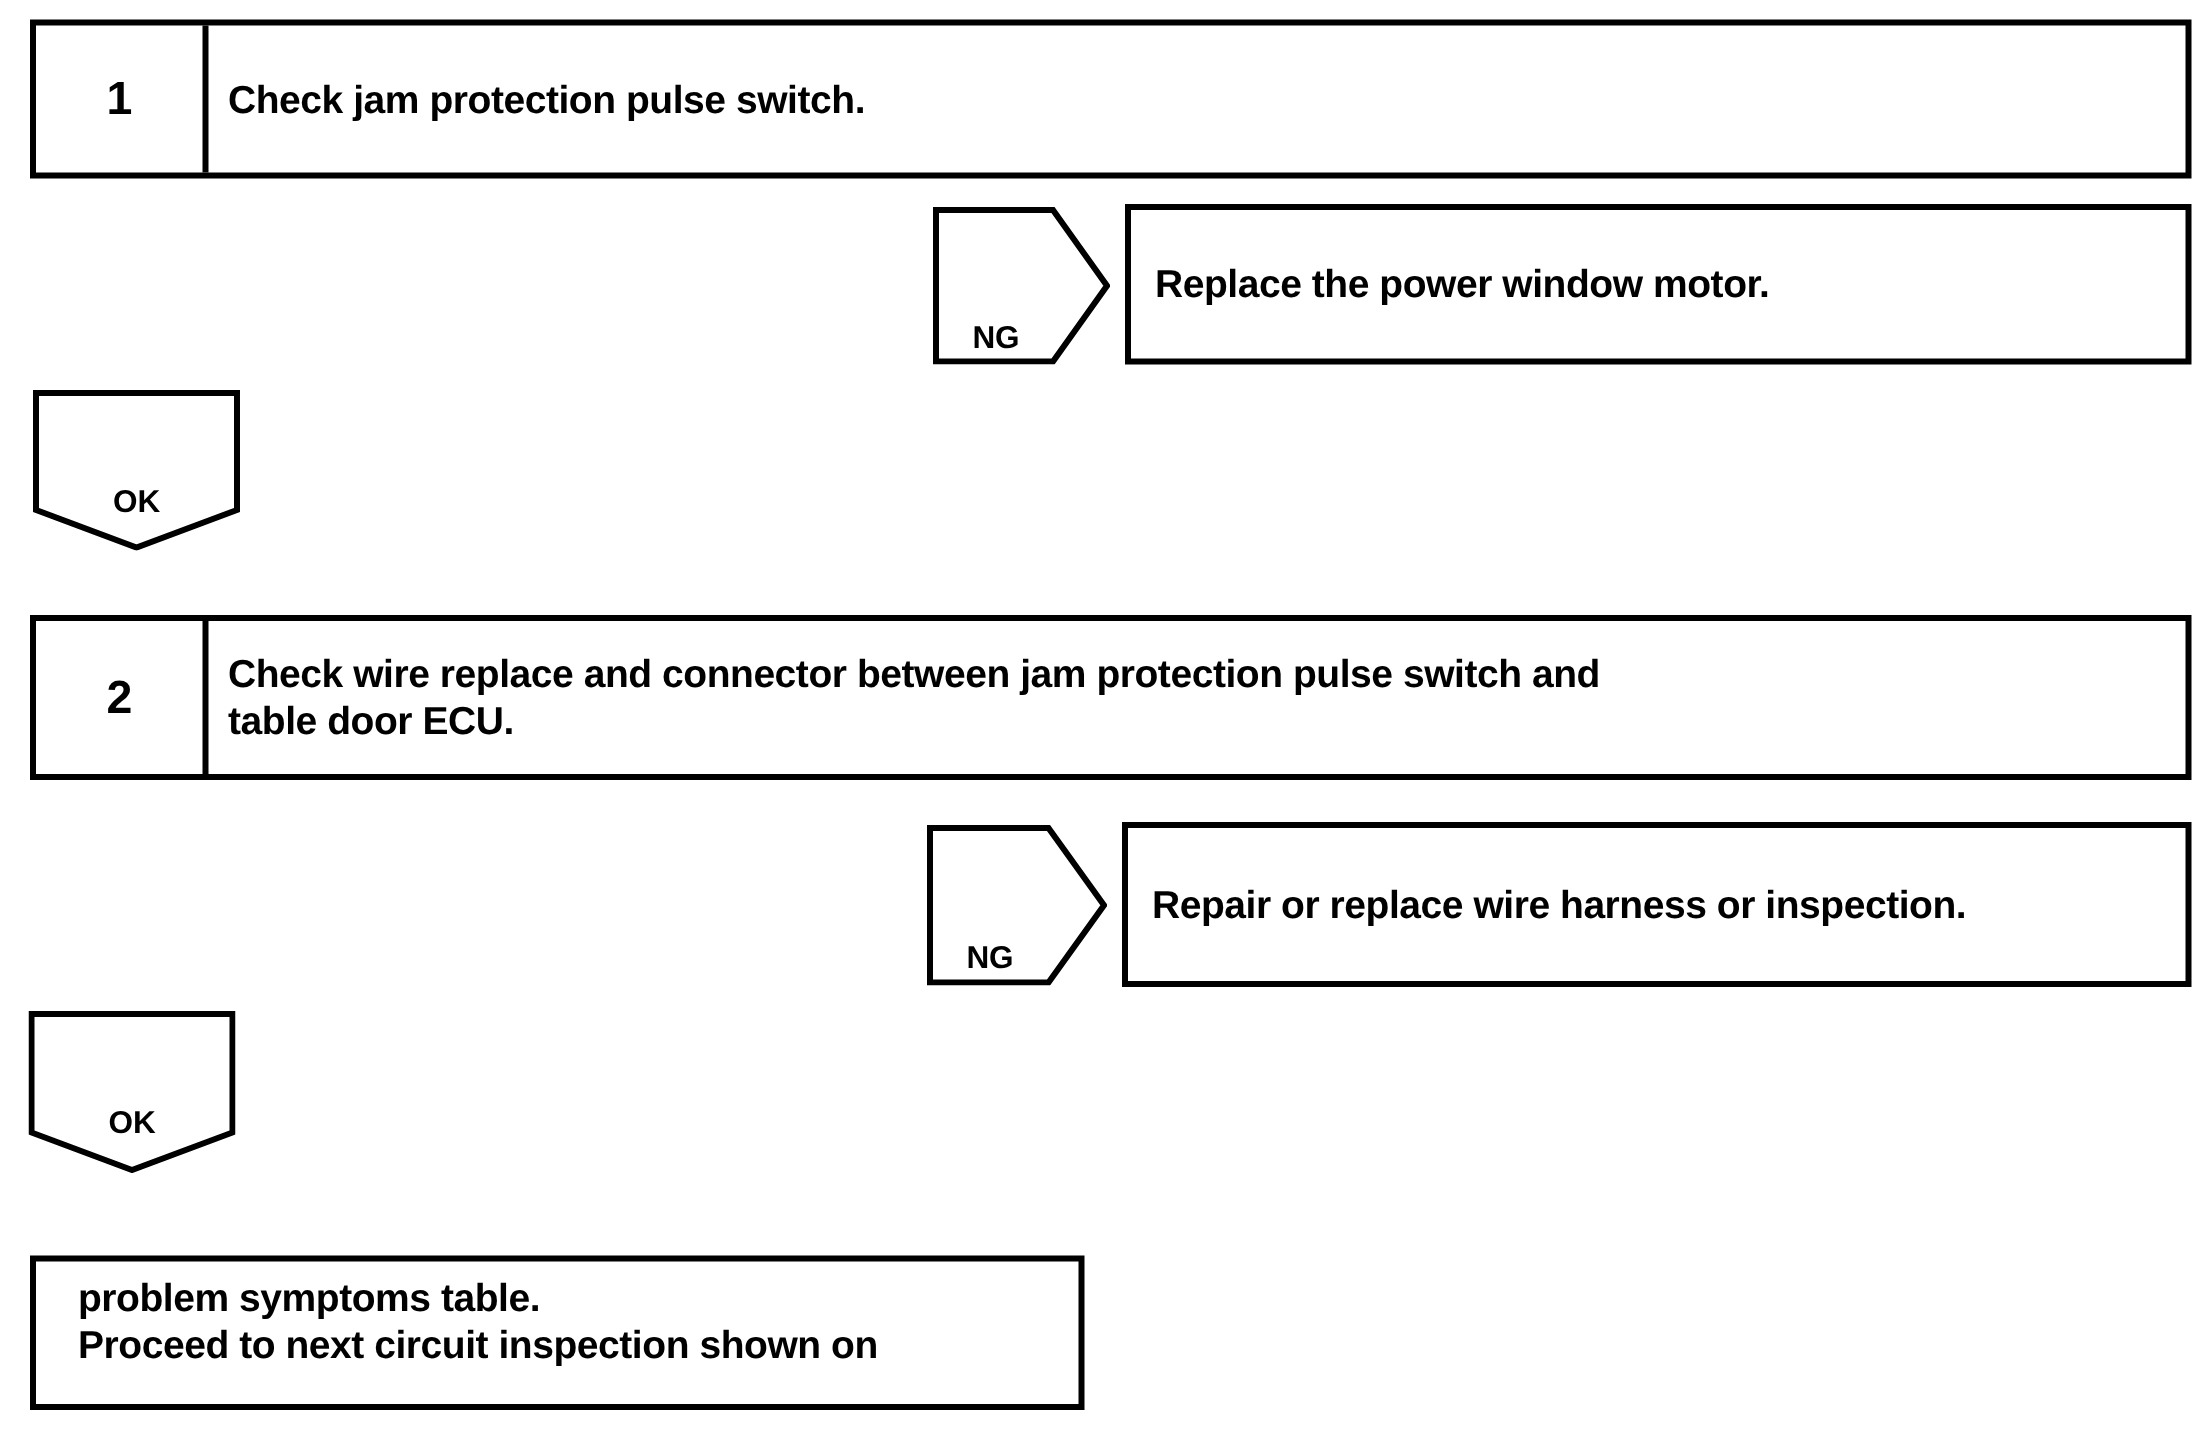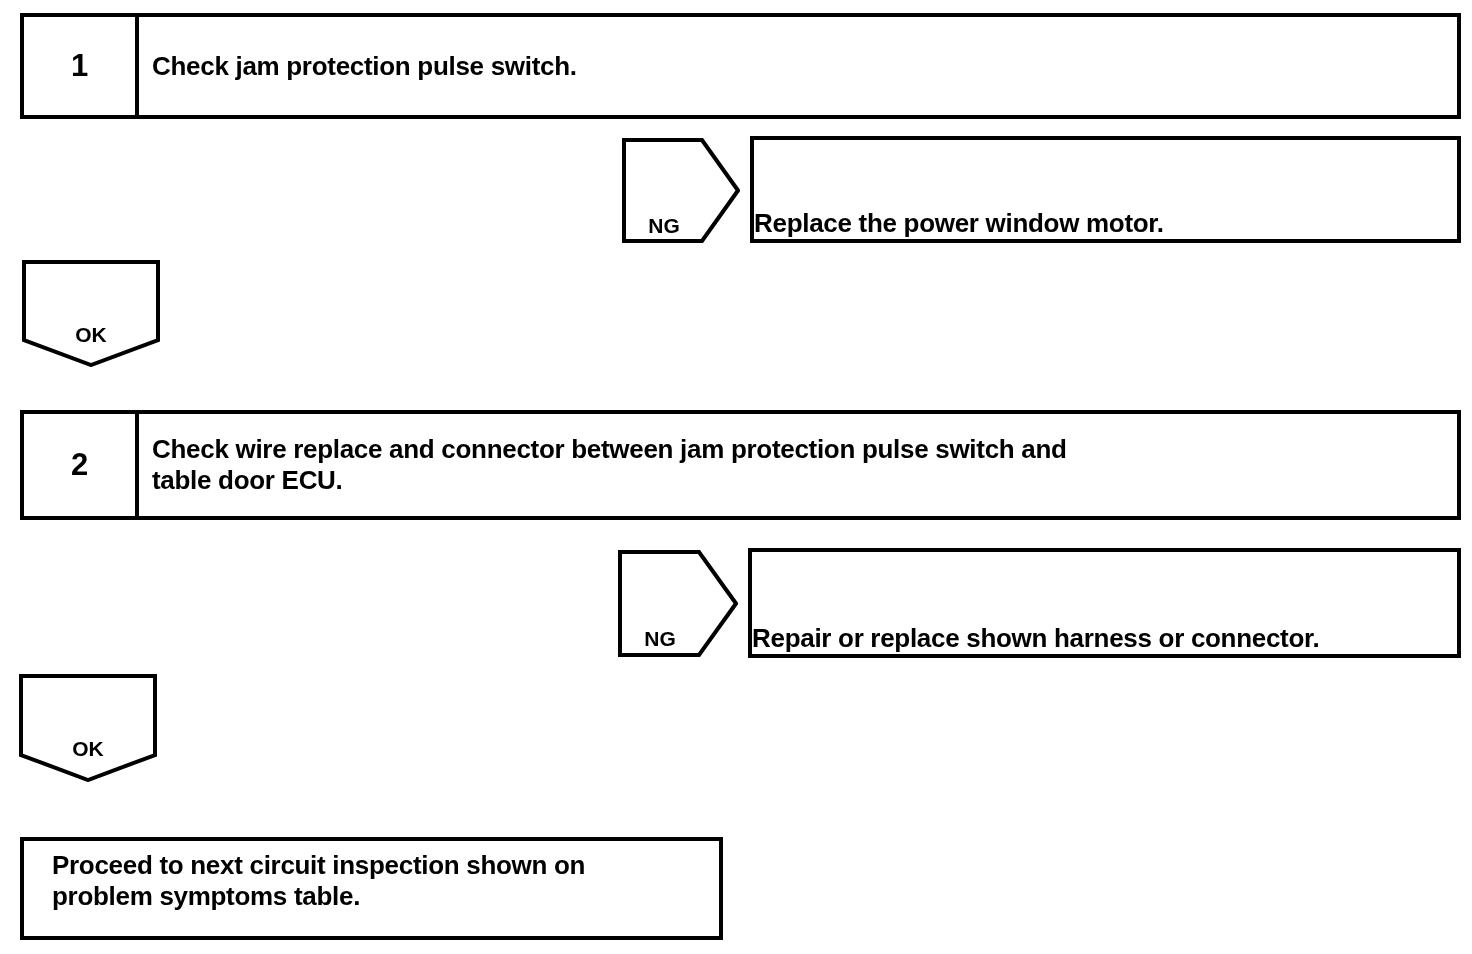--- a/index.html
+++ b/index.html
@@ -41,21 +41,22 @@
     justify-content: center;
     padding-left: 13px;
   }
   .txt-line {
     font-size: 26px;
     line-height: 1.18;
     white-space: nowrap;
   }
   .action-box {
     flex-direction: column;
-    justify-content: flex-end;
+    justify-content: center;
+    padding-left: 16px;
   }
   .terminal-box {
     flex-direction: column;
     justify-content: flex-start;
     padding-top: 9px;
     padding-left: 28px;
   }
   .arrow {
     position: absolute;
   }
@@ -139,28 +140,28 @@
   </div>
 
   <div class="arrow ng-arrow" style="left:618px; top:550px; width:120px; height:107px;">
     <svg viewBox="0 0 120 107" preserveAspectRatio="none">
       <polygon points="2,2 81,2 118,53.5 81,105 2,105"></polygon>
     </svg>
     <span class="label">NG</span>
   </div>
 
   <div class="box action-box" style="left:748px; top:548px; width:713px; height:110px;">
-    <div class="txt-line">Repair or replace shown harness or connector.</div>
+    <div class="txt-line">Repair or replace wire harness or inspection.</div>
   </div>
 
   <div class="arrow ok-arrow" style="left:19px; top:674px; width:138px; height:108px;">
     <svg viewBox="0 0 138 108" preserveAspectRatio="none">
       <polygon points="2,2 136,2 136,81 69,106 2,81"></polygon>
     </svg>
     <span class="label">OK</span>
   </div>
 
   <div class="box terminal-box" style="left:20px; top:837px; width:703px; height:103px;">
+    <div class="txt-line">problem symptoms table.</div>
     <div class="txt-line">Proceed to next circuit inspection shown on</div>
-    <div class="txt-line">problem symptoms table.</div>
   </div>
 
 </div>
 
 </body></html>

